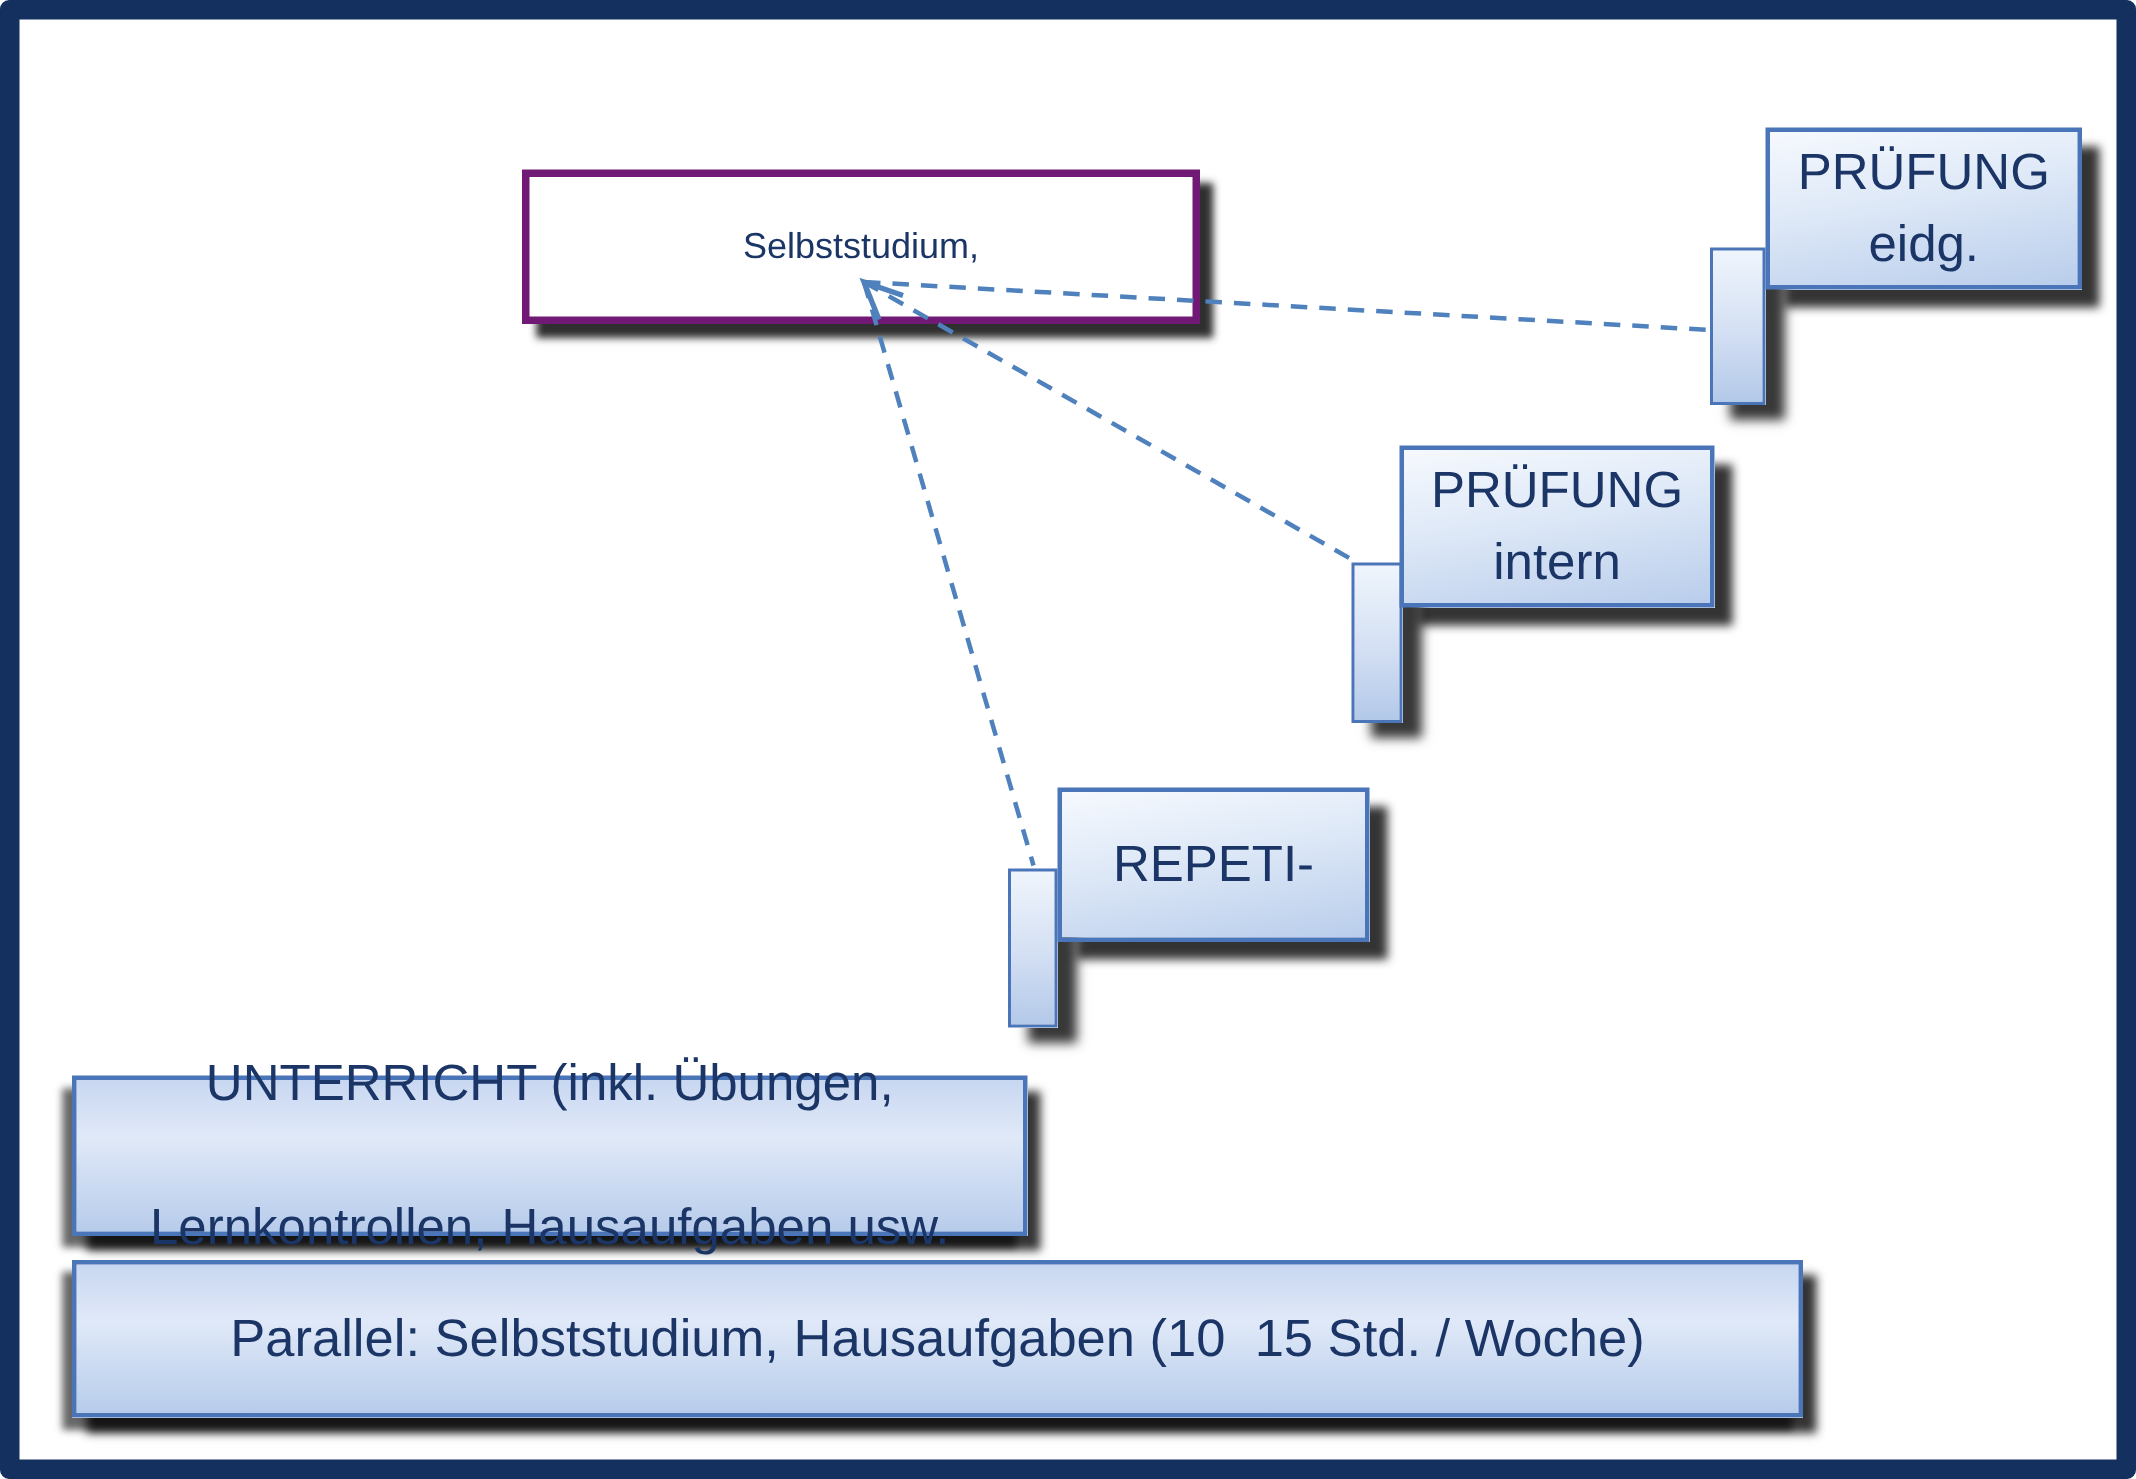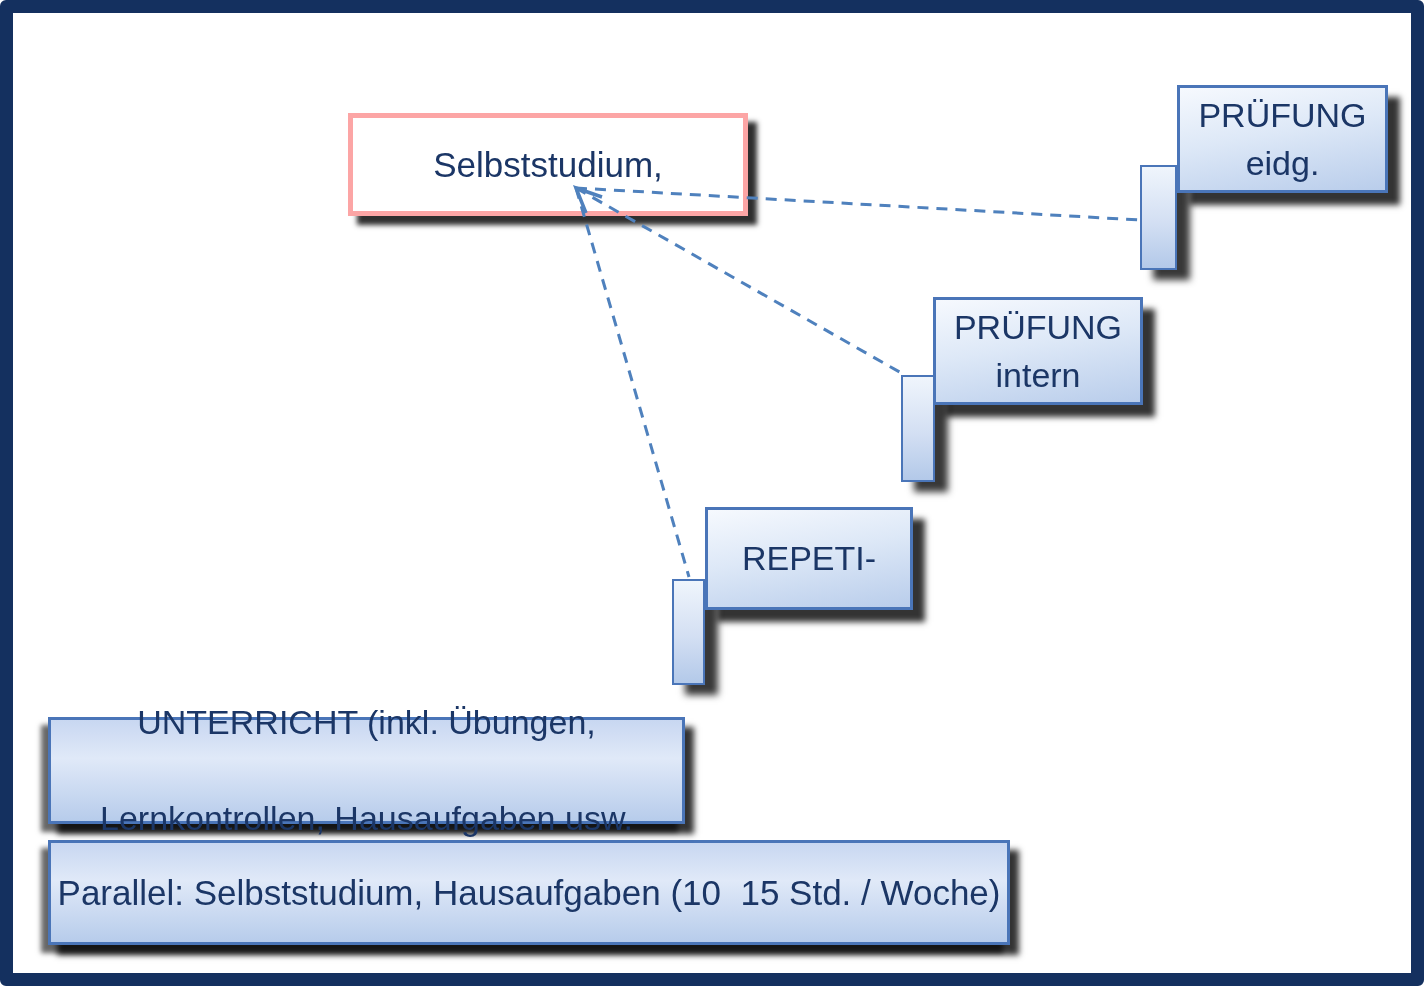--- a/index.html
+++ b/index.html
@@ -23,55 +23,55 @@
   }
   .box{
     position:absolute;
     display:flex;flex-direction:column;justify-content:center;align-items:center;
     text-align:center;
     color:#1b3666;
     box-sizing:border-box;
     margin-top:28px;
   }
   .white-box{
-    left:348px;top:85px;width:400px;height:103px;
+    left:348px;top:85px;width:452px;height:103px;
     background:#ffffff;
-    border:5px solid #fca5a5;
+    border:5px solid #701a75;
     box-shadow:9px 9px 5px rgba(0,0,0,0.82);
-    font-size:35px;
+    font-size:24px;
     z-index:10;
   }
   .step-box{
     background:linear-gradient(170deg,#f6f9fe 0%,#dde8f7 45%,#b9cdeb 100%);
     border:3px solid #4a75b8;
     box-shadow:12px 12px 6px rgba(0,0,0,0.80);
     font-size:34px;
     line-height:1.42;
   }
   .eidg{left:1177px;top:57px;width:211px;height:108px;z-index:8;}
   .intern{left:933px;top:269px;width:210px;height:108px;z-index:6;}
-  .repetitorium{left:705px;top:479px;width:208px;height:103px;z-index:4;}
+  .repetitorium{left:705px;top:497px;width:208px;height:103px;z-index:4;}
   .riser{
     position:absolute;
     background:linear-gradient(180deg,#eff5fc 0%,#d3dff3 55%,#b3c9e9 100%);
     border:2px solid #4a75b8;
     box-shadow:13px 10px 7px rgba(0,0,0,0.78);
     box-sizing:border-box;
   }
   .riser-3{left:1140px;top:165px;width:37px;height:105px;z-index:7;}
   .riser-2{left:901px;top:375px;width:34px;height:107px;z-index:5;}
   .riser-1{left:672px;top:579px;width:33px;height:106px;z-index:3;}
   .wide-box{
     background:linear-gradient(180deg,#c8d7f1 0%,#e0e9f8 38%,#b7cceb 100%);
     border:3px solid #4a75b8;
     box-shadow:9px 10px 6px rgba(0,0,0,0.80), -7px 8px 5px rgba(0,0,0,0.60);
     gap:48px;
   }
   .unterricht{left:48px;top:689px;width:637px;height:107px;font-size:34px;line-height:1.4;z-index:2;}
-  .parallel{left:48px;top:812px;width:962px;height:105px;font-size:35px;z-index:1;}
+  .parallel{left:48px;top:812px;width:1154px;height:105px;font-size:35px;z-index:1;}
   .pre{white-space:pre-wrap;}
 </style>
 </head>
 <body>
 
 <div class="canvas">
 
   <svg class="connector-svg" viewBox="0 0 1424 986" xmlns="http://www.w3.org/2000/svg">
     <g stroke="#4f81bd" stroke-width="3" fill="none">
       <line x1="576" y1="188" x2="1140" y2="220" stroke-dasharray="11 8"></line>

